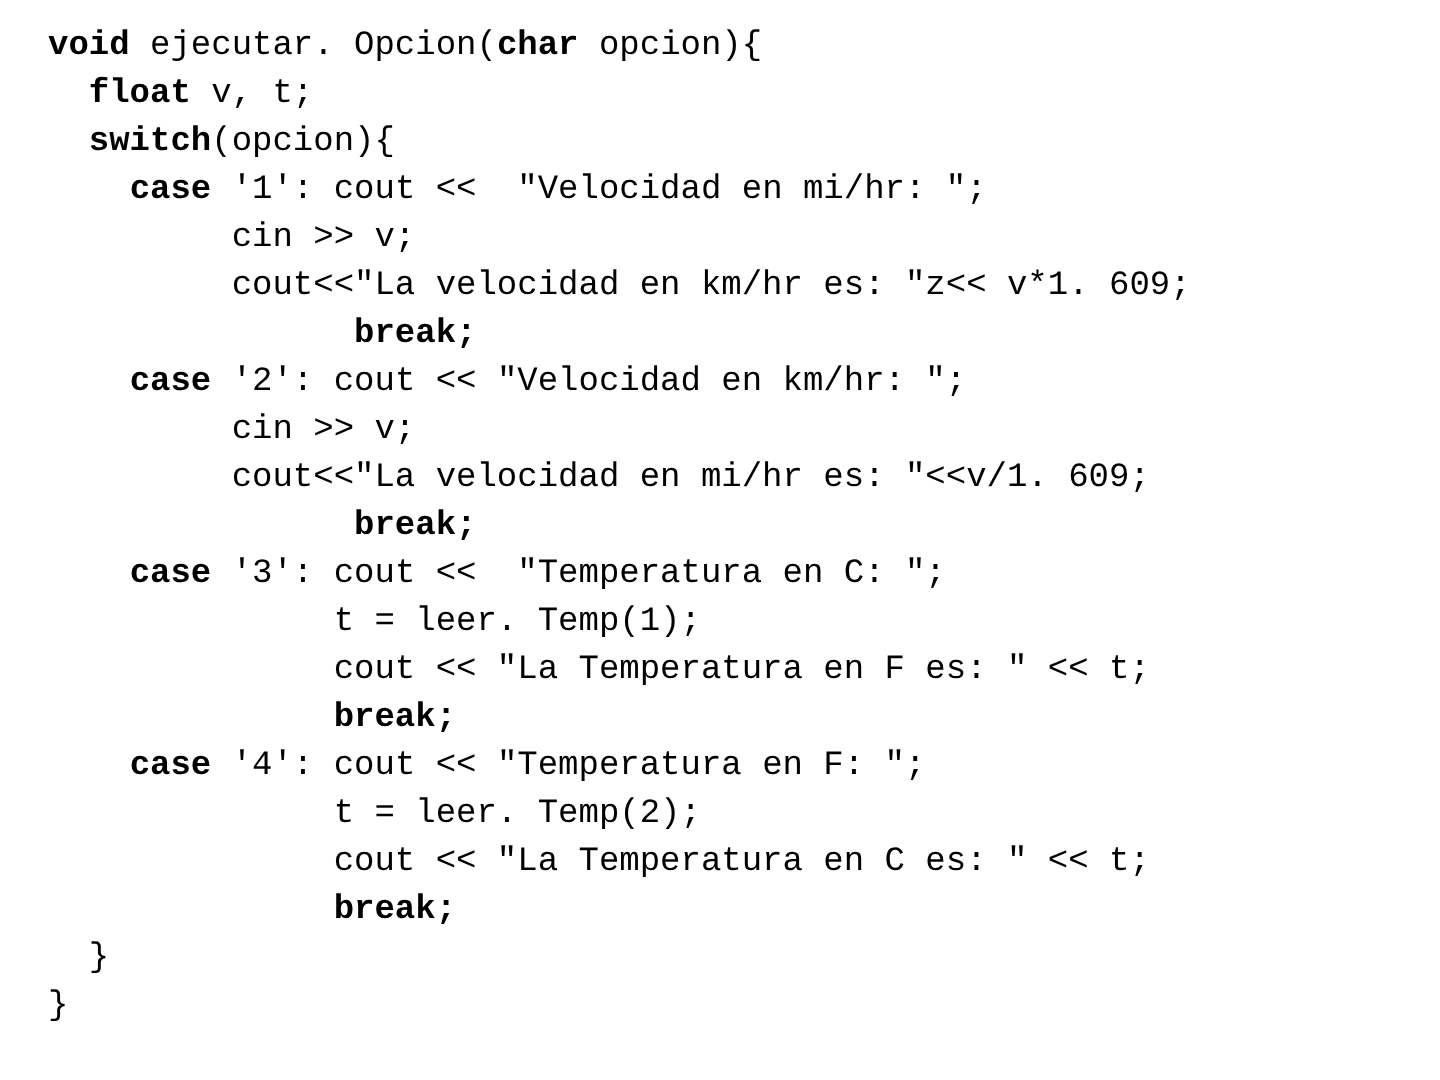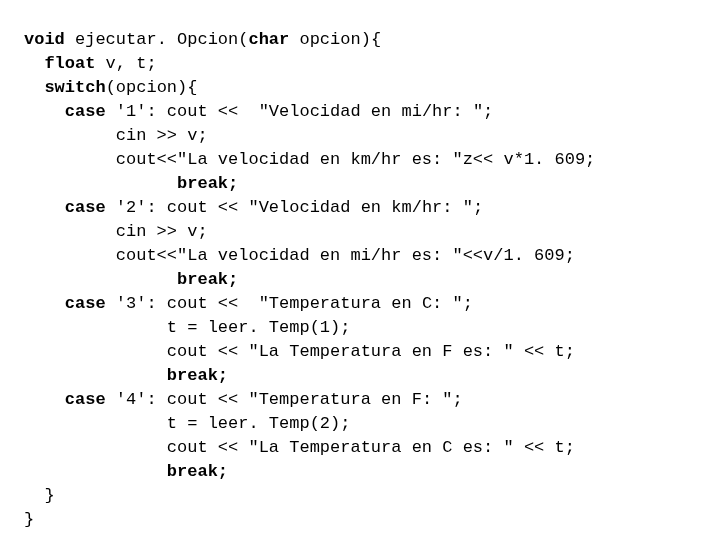--- a/index.html
+++ b/index.html
@@ -5,21 +5,21 @@
   html, body {
     margin: 0;
     padding: 0;
     width: 720px;
     height: 540px;
     background: #ffffff;
     overflow: hidden;
   }
   pre.code {
     margin: 0;
-    padding: 28px 0 0 24px;
+    padding: 12px 0 0 24px;
     font-family: "Courier New", Courier, monospace;
     font-size: 17px;
     line-height: 24px;
     white-space: pre;
     color: #000;
   }
   .kw { font-weight: bold; }
 </style>
 </head>
 <body>

